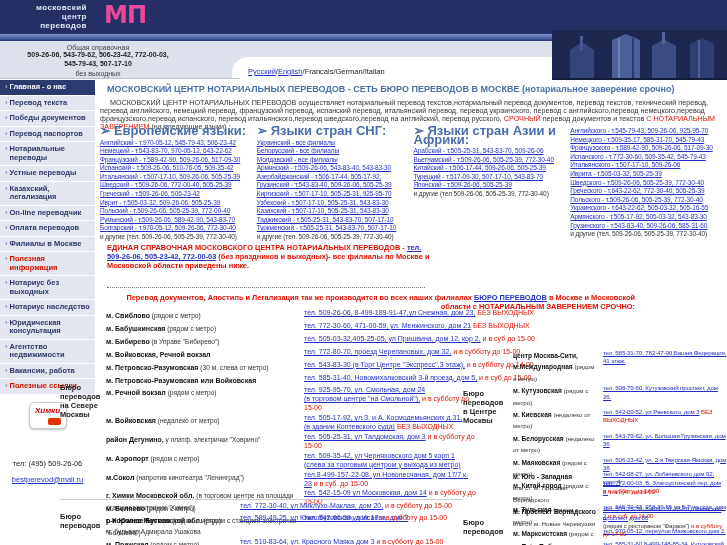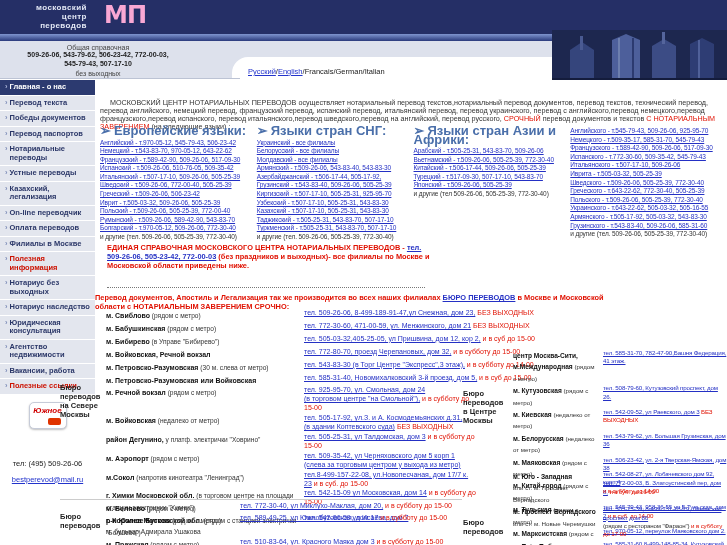--- a/index.html
+++ b/index.html
@@ -5,21 +5,21 @@
 *{margin:0;padding:0;box-sizing:border-box;}
 html,body{background:#fff;}
 #page{position:relative;width:727px;height:545px;background:#fff;overflow:hidden;
   font-family:"Liberation Sans",sans-serif;}
 
 
 #topband{position:absolute;left:0;top:0;width:727px;height:34px;background:#252f66;}
 #logo{position:absolute;left:36px;top:3px;text-align:right;font-size:8px;font-weight:bold;
   color:#e3e8f5;line-height:9px;letter-spacing:.4px;}
 #logomark{position:absolute;left:104px;top:1px;font-size:24px;font-weight:bold;
-  color:#f9a8d4;font-family:"DejaVu Sans",sans-serif;letter-spacing:-1px;}
+  color:#ec4899;font-family:"DejaVu Sans",sans-serif;letter-spacing:-1px;}
 #bluestrip{position:absolute;left:0;top:34px;width:727px;height:7px;
   background:linear-gradient(180deg,#7f95cf,#2a3a7c);}
 #subheader{position:absolute;left:0;top:41px;width:727px;height:38px;background:#dde1ec;}
 #subline{position:absolute;left:0;top:78px;width:240px;border-top:1px solid #bcc3d4;}
 #curve{position:absolute;left:232px;top:57px;width:495px;height:22px;background:#fff;
   border-top-left-radius:16px;}
 #hotline{position:absolute;left:0;top:44px;width:196px;text-align:center;}
 #hotline .hl-label{font-size:7px;color:#444;}
 #hotline .hl-ph{font-size:7px;font-weight:bold;color:#1d1d1d;line-height:8.5px;}
 #hotline .hl-note{font-size:7px;color:#444;margin-top:2px;}
@@ -59,21 +59,21 @@
 .lang-col .hd{font-size:13px;font-weight:bold;color:#4a6faa;margin-bottom:3px;line-height:8.5px;}
 .lang-col .hd .harrow{margin-right:3px;}
 .lang-item{display:block;font-size:6.5px;line-height:8.6px;color:#2430c4;
   text-decoration:underline;cursor:pointer;white-space:nowrap;letter-spacing:-.1px;}
 .lang-foot{font-size:6.5px;line-height:8.6px;color:#333;white-space:nowrap;letter-spacing:-.1px;}
 
 #hotline-block{position:absolute;left:107px;top:243px;width:324px;font-size:7.4px;
   font-weight:bold;line-height:9.2px;}
 #hotline-block .seg-blue{text-decoration:underline;}
 #dotted{position:absolute;left:107px;top:287px;width:318px;border-top:1px dotted #777;height:0;}
-#apostille{position:absolute;left:95px;top:293px;width:540px;text-align:left;
+#apostille{position:absolute;left:95px;top:293px;width:540px;text-align:right;
   font-size:7.4px;font-weight:bold;line-height:9px;}
 #apostille .seg-blue{text-decoration:underline;}
 
 
 .branch{position:absolute;display:flex;}
 #branch0{left:60px;top:309px;width:602px;}
 #branch1{left:463px;top:349px;width:264px;}
 #branch2{left:60px;top:502px;width:402px;}
 #branch3{left:463px;top:470px;width:264px;}
 .b-label{flex:none;font-size:7.5px;font-weight:bold;color:#222;line-height:9px;white-space:pre-line;}
@@ -207,27 +207,28 @@
         <div class="side-item">
           <span class="arrow">›</span>
           <span>Вакансии, работа</span>
         </div>
         <div class="side-item red">
           <span class="arrow">›</span>
           <span>Полезные ссылки</span>
         </div>
       </div>
     <div id="ybadge">
-      <div class="ytext">Южное</div>
+      <div class="ytext">Химки</div>
       <div class="ysq"></div>
     </div>
     <div id="side-tel">тел: (495) 509-26-06</div>
     <div id="side-mail">bestperevod@mail.ru</div>
   </div>
 
+  <div id="title">МОСКОВСКИЙ ЦЕНТР НОТАРИАЛЬНЫХ ПЕРЕВОДОВ - СЕТЬ БЮРО ПЕРЕВОДОВ В МОСКВЕ (нотариальное заверение срочно)</div>
   <div id="intro"><span class="seg-text">МОСКОВСКИЙ ЦЕНТР НОТАРИАЛЬНЫХ ПЕРЕВОДОВ осуществляет нотариальный перевод текстов,нотариальный перевод документов, перевод текстов, технический перевод, перевод английского, немецкий перевод, французский перевод, испанский перевод, итальянский перевод, перевод украинского, перевод с английского,перевод немецкого,перевод французского,перевод испанского, перевод итальянского,перевод шведского,перевод на английский, перевод русского, </span><span class="seg-red">СРОЧНЫЙ</span><span class="seg-text"> перевод документов и текстов </span><span class="seg-red">С НОТАРИАЛЬНЫМ ЗАВЕРЕНИЕМ</span><span class="seg-text"> (на следующие языки) :</span></div>
   <div id="columns">
       <div class="lang-col">
         <div class="hd"><span class="harrow">➢</span><span>Европейские языки:</span></div>
         <span class="lang-item">Английский - т.970-05-12, 545-79-43, 506-23-42</span>
         <span class="lang-item">Немецкий - т.543-83-70, 970-05-12, 643-22-62</span>
         <span class="lang-item">Французский - т.589-42-90, 509-26-06, 517-09-30</span>
         <span class="lang-item">Испанский - т.509-26-06, 510-76-05, 509-35-42</span>
         <span class="lang-item">Итальянский - т.507-17-10, 509-26-06, 505-25-39</span>
         <span class="lang-item">Шведский - т.509-26-06, 772-00-40, 505-25-39</span>

